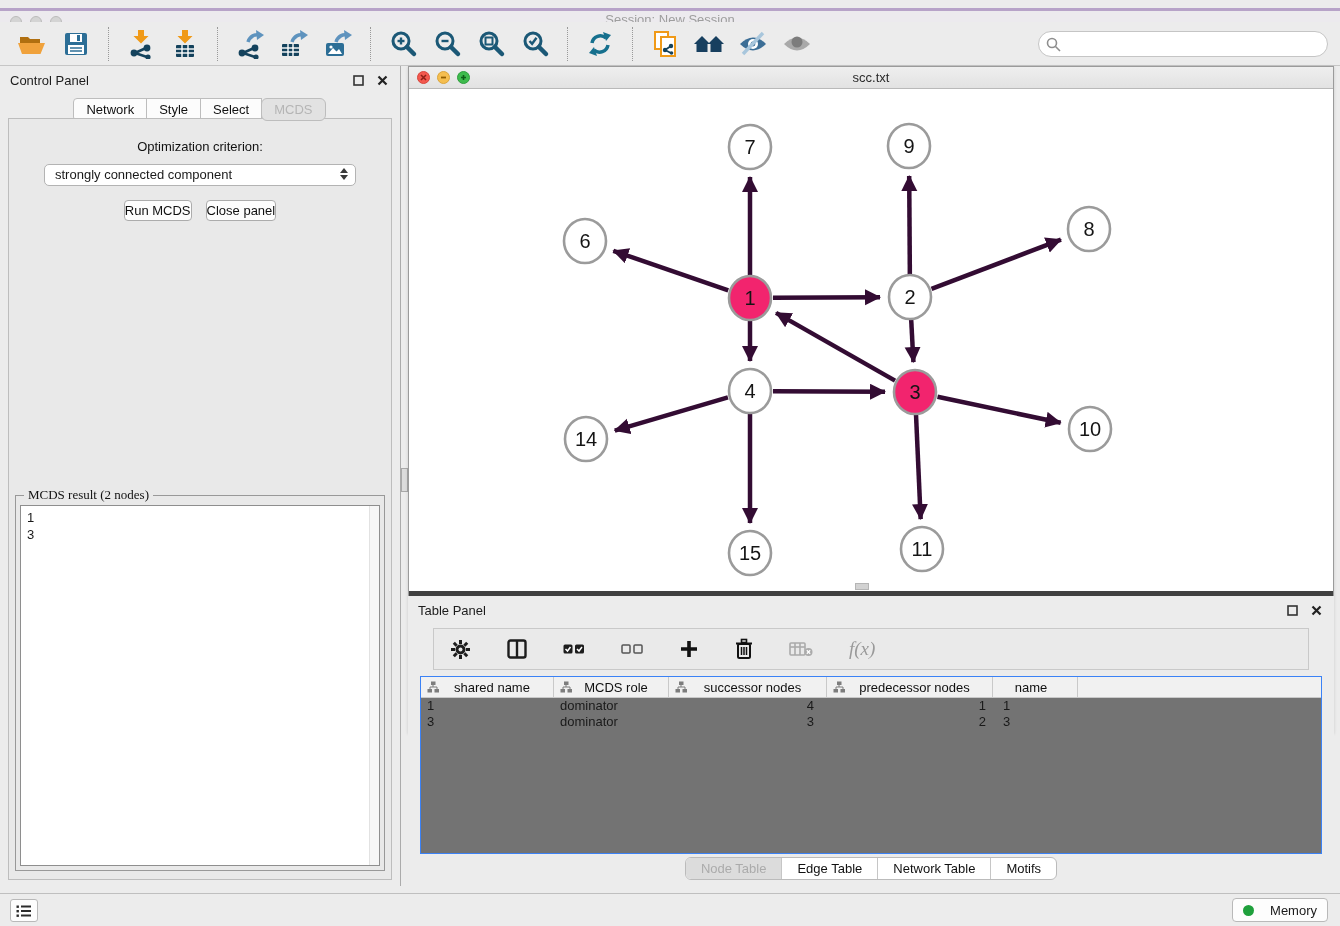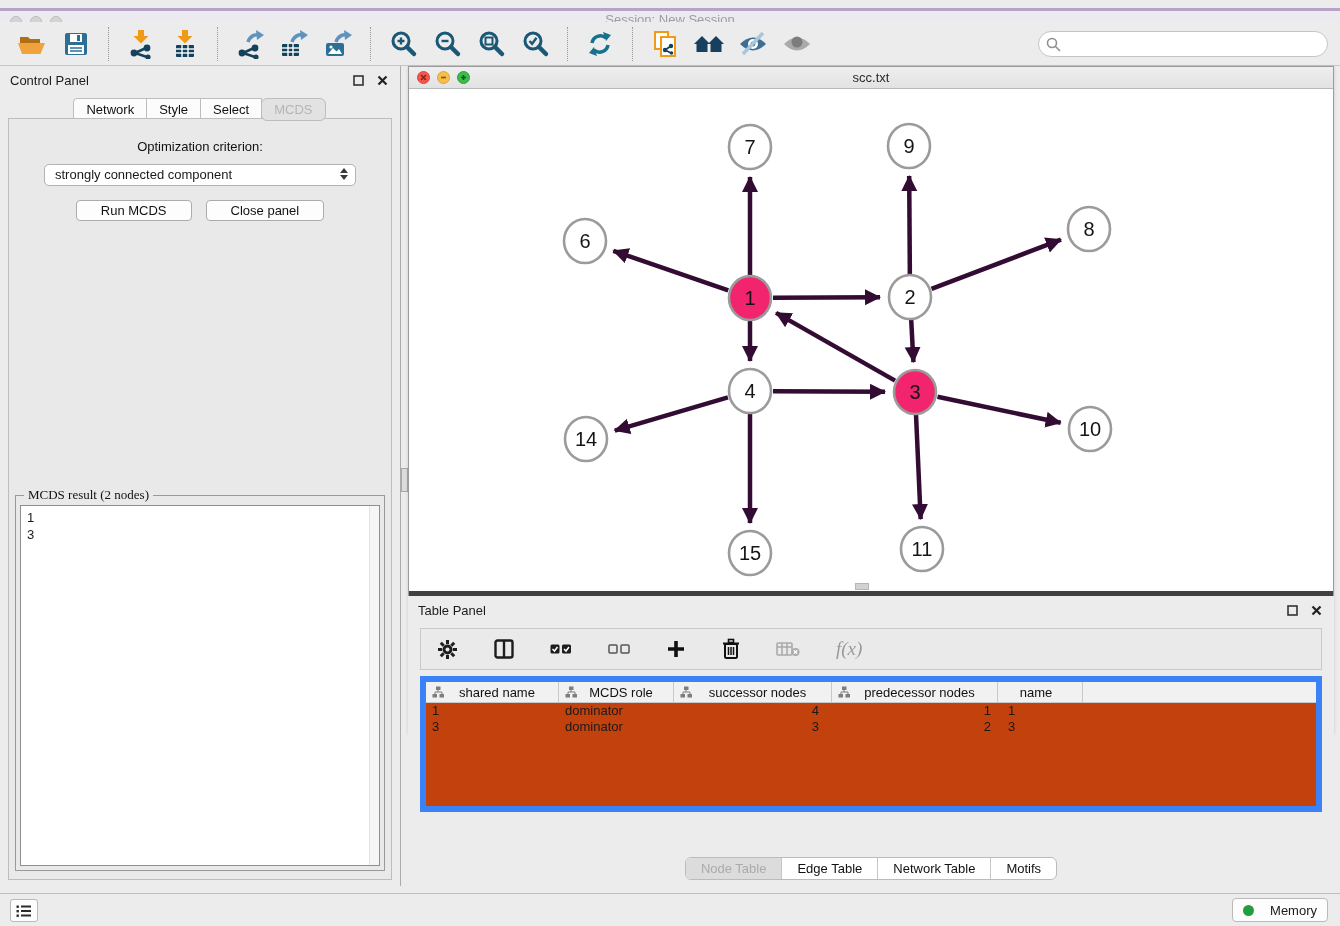--- a/index.html
+++ b/index.html
@@ -38,46 +38,46 @@
   .cp-content{ position:absolute; left:8px; right:8px; top:52px; bottom:6px;
     background:#E9E9E9; border:1px solid #BDBDBD; }
   .opt-label{ text-align:center; margin-top:20px; color:#111; }
   .selectbox{ margin:10px auto 0; width:312px; height:22px; background:#fff;
     border:1px solid #B3B3B3; border-radius:5px; line-height:20px; padding:0 22px 0 10px;
     position:relative; cursor:pointer; }
   .stepper{ position:absolute; right:7px; top:3px; display:flex; flex-direction:column; gap:2px; }
   .stepper .up{ width:0;height:0;border-left:4px solid transparent;border-right:4px solid transparent;border-bottom:5px solid #3a3a3a; }
   .stepper .down{ width:0;height:0;border-left:4px solid transparent;border-right:4px solid transparent;border-top:5px solid #3a3a3a; }
   .cp-buttons{ display:flex; justify-content:center; gap:14px; margin-top:14px; }
-  .btn{ background:#FDFDFD; border:1px solid #ACACAC; border-radius:4px; padding:2px 24px; cursor:pointer; color:#111; }
+  .btn{ background:#FDFDFD; border:1px solid #ACACAC; border-radius:4px; padding:2px 0; cursor:pointer; color:#111; }
   .groupbox{ position:absolute; left:6px; right:6px; top:376px; bottom:8px; border:1px solid #999; }
   .groupbox .legend{ position:absolute; top:-9px; left:8px; background:#E9E9E9; padding:0 4px; color:#111;font-family:Liberation Serif, serif; }
   .result-area{ position:absolute; left:4px; right:4px; top:9px; bottom:4px; background:#fff;
     border:1px solid #8E8E8E; padding:3px 6px; line-height:17px; overflow:hidden; }
   .result-scroll{ position:absolute; right:0; top:0; bottom:0; width:10px; background:#F6F6F6; border-left:1px solid #E2E2E2; }
   .splitter-grip{ position:absolute; left:401px; top:468px; width:7px; height:24px;
     background:#DCDCDC; border:1px solid #A8A8A8; cursor:col-resize; }
   
   .net-window{ position:absolute; left:408px; top:66px; width:926px; height:667px;
     background:#404040; border:1px solid #9B9B9B; box-shadow:0 1px 3px rgba(0,0,0,.15); }
   .net-titlebar{ height:22px; background:linear-gradient(#EFEFEF,#E2E2E2);
     border-bottom:1px solid #B9B9B9; position:relative; text-align:center; line-height:22px; color:#2b2b2b; }
   .traffic{ position:absolute; left:8px; top:4px; display:flex; gap:7px; }
   .light{ width:13px; height:13px; border-radius:50%; display:flex; align-items:center; justify-content:center; cursor:pointer; }
   .net-canvas{ position:relative; width:924px; height:502px; background:#fff; }
   .net-canvas svg{ position:absolute; left:0; top:0; }
   .net-grip{ position:absolute; left:446px; bottom:1px; width:14px; height:7px;
     background:#D2D2D2; border:1px solid #B5B5B5; }
   
   .table-panel{ position:absolute; left:408px; top:596px; width:926px; height:292px; background:#ECECEC; }
-  .tp-toolbar{ margin:4px 12px 0; height:42px; background:#EAEAEA; border:1px solid #C9C9C9;
+  .tp-toolbar{ margin:4px 25px 0; height:42px; background:#EAEAEA; border:1px solid #C9C9C9;
     display:flex; align-items:center; gap:36px; padding:0 16px; }
   .tp-tool{ display:flex; align-items:center; justify-content:center; cursor:pointer; }
   .fx{ font-family:"Liberation Serif", serif; font-style:italic; color:#9a9a9a; font-size:19px; }
-  .tp-table{ margin:6px 12px 0; height:136px; background:#c2410c; border:6px solid #3b82f6; overflow:hidden; }
+  .tp-table{ margin:6px 12px 0; height:178px; background:#737373; border:1px solid #3b82f6; overflow:hidden; }
   .th-row{ display:flex; height:21px; background:#F1F1F1; border-bottom:1px solid #C9C9C9; }
   .th{ display:flex; align-items:center; border-right:1px solid #C9C9C9; cursor:pointer; }
   .th svg{ margin-left:6px; flex:none; }
   .th span{ flex:1; text-align:center; color:#111; padding-right:8px; }
   .td-row{ display:flex; height:16px; line-height:16px; }
   .td{ overflow:hidden; white-space:nowrap; cursor:text; }
   .c0{ width:133px; } .c1{ width:115px; } .c2{ width:158px; } .c3{ width:166px; } .c4{ width:85px; }
   .td.c0{ padding-left:6px; } .td.c1{ padding-left:6px; }
   .td.c2{ text-align:right; padding-right:13px; } .td.c3{ text-align:right; padding-right:7px; }
   .td.c4{ padding-left:10px; }

